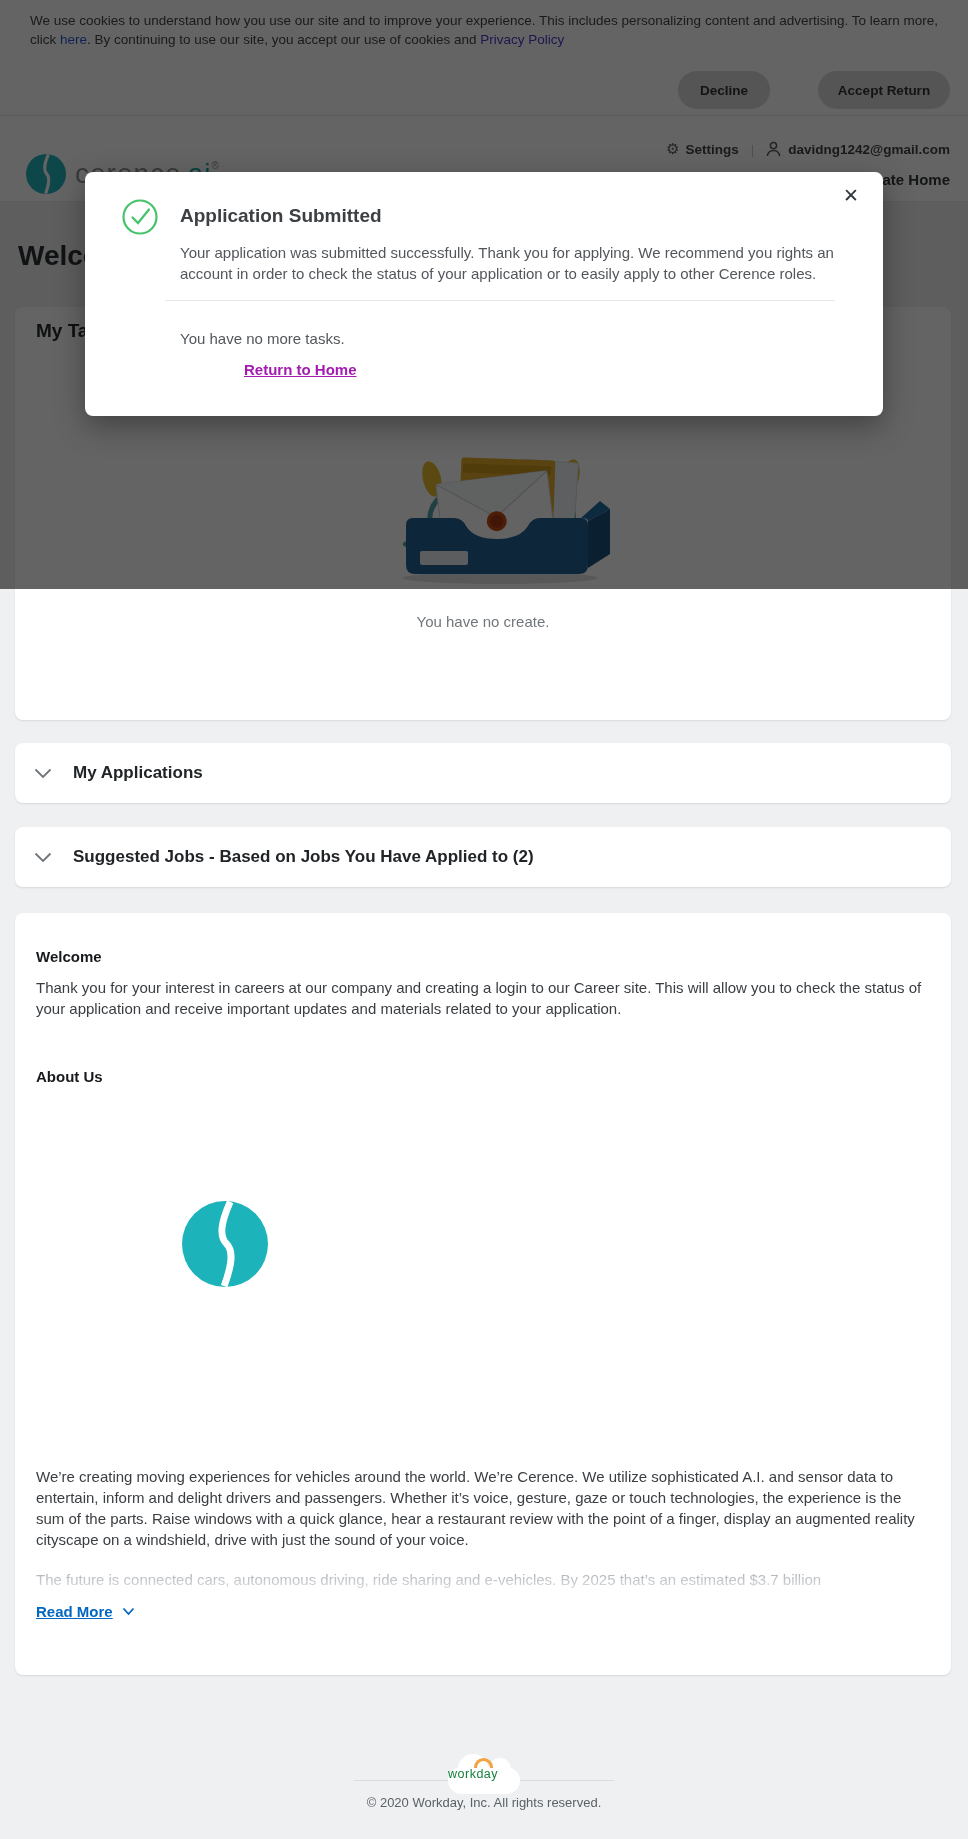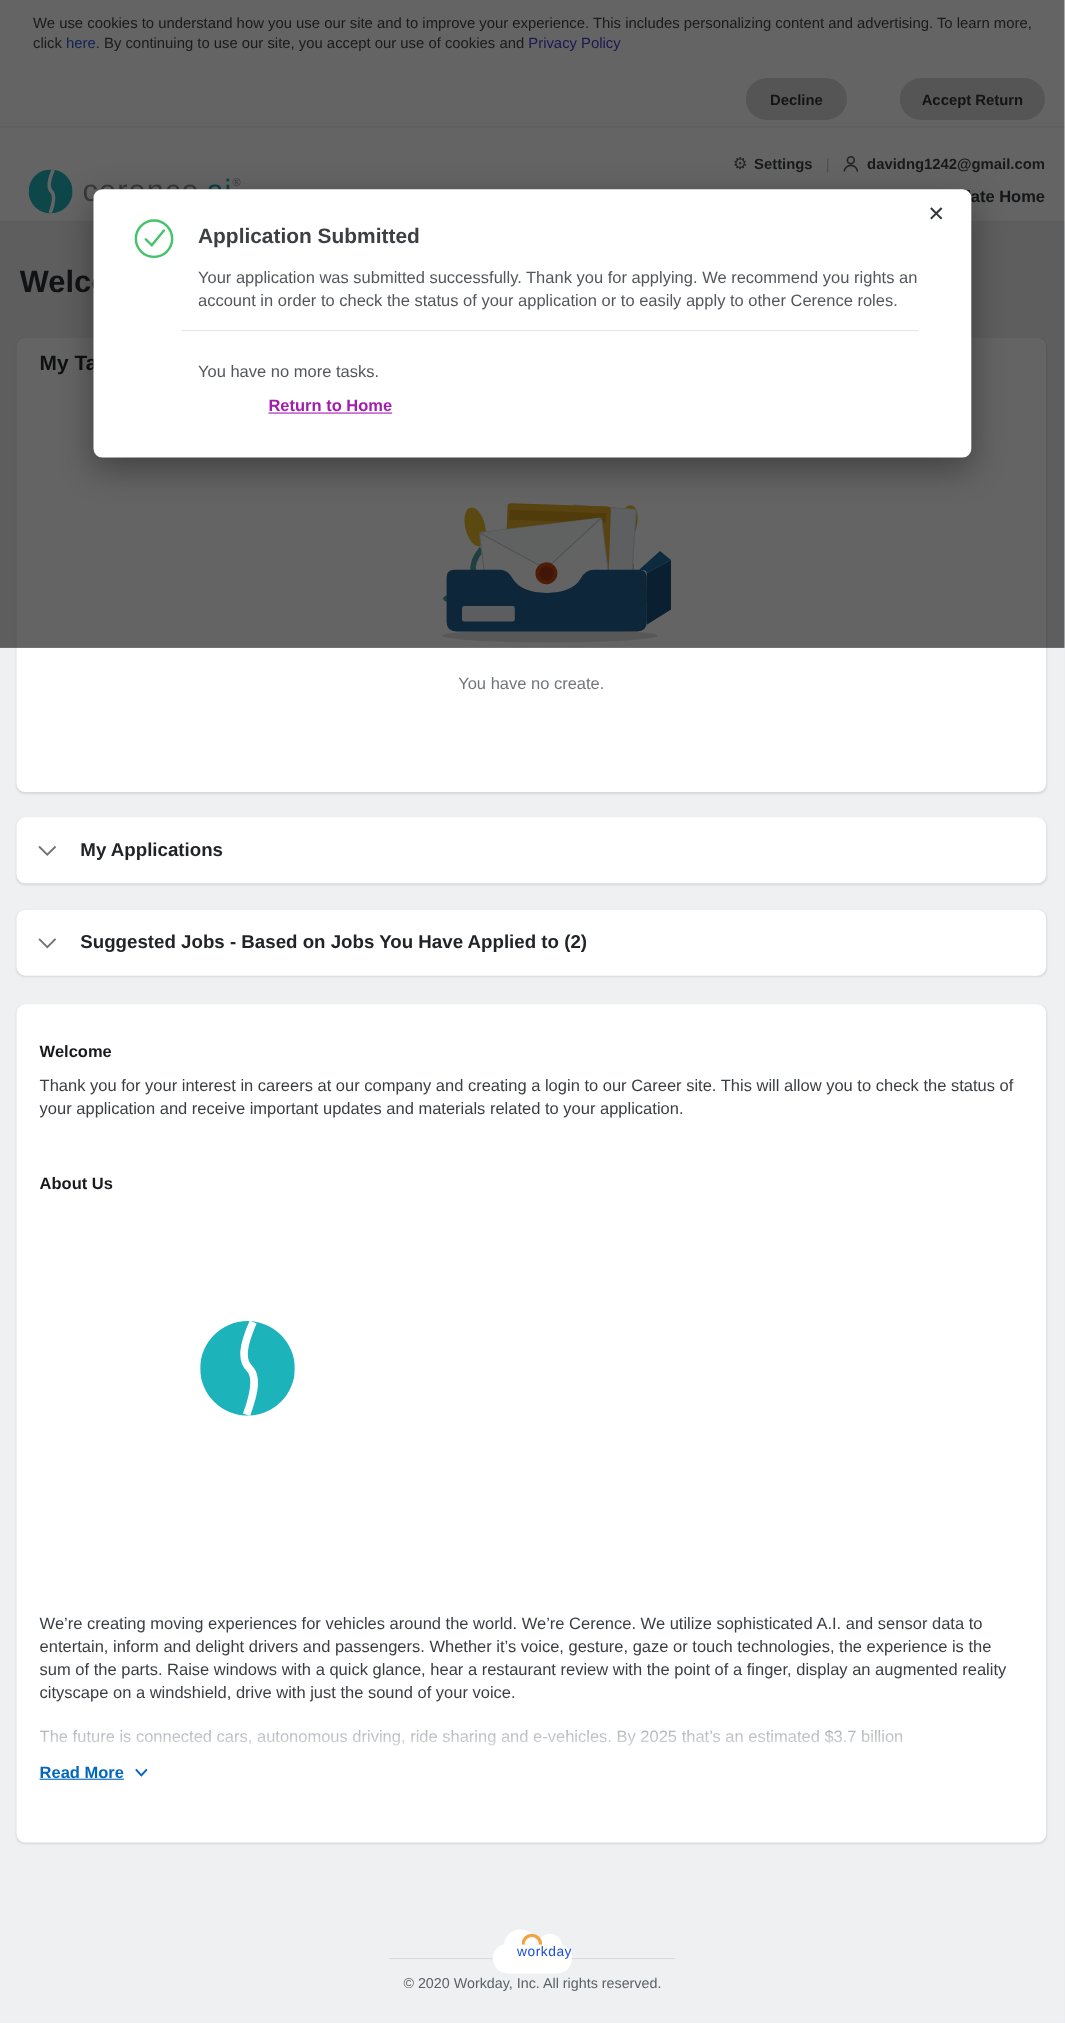--- a/index.html
+++ b/index.html
@@ -59,21 +59,21 @@
   .read-more .txt{font-size:15px;font-weight:bold;color:#0267c1;text-decoration:underline;}
   .read-more svg{margin-left:9px;}
 
   
   .foot-line{position:absolute;left:354px;top:1780px;width:260px;height:1px;background:#d9dbdd;}
   .wd-badge{position:absolute;left:448px;top:1752px;width:72px;height:44px;}
   .cloud{position:absolute;left:0;bottom:2px;width:72px;height:27px;background:#fff;border-radius:14px;}
   .cloud:before{content:"";position:absolute;left:10px;top:-13px;width:30px;height:30px;border-radius:50%;background:#fff;}
   .cloud:after{content:"";position:absolute;right:9px;top:-9px;width:22px;height:22px;border-radius:50%;background:#fff;}
   .wd-arc{position:absolute;left:26px;top:6px;width:19px;height:10px;border:3px solid #f0a33f;border-bottom:none;border-radius:10px 10px 0 0;z-index:2;}
-  .wd-word{position:absolute;left:0;top:15px;width:72px;text-align:right;font-size:12.5px;color:#1d4ed8;letter-spacing:.5px;z-index:2;}
+  .wd-word{position:absolute;left:0;top:15px;width:72px;text-align:left;font-size:12.5px;color:#15803d;letter-spacing:.5px;z-index:2;}
   .copyright{position:absolute;left:0;top:1795px;width:968px;text-align:center;font-size:13px;color:#5b6167;}
 
   
   .backdrop{position:absolute;left:0;top:0;width:968px;height:589px;background:rgba(5,5,5,.62);z-index:40;}
   .modal{position:absolute;left:85px;top:172px;width:798px;height:244px;background:#ffffff;border-radius:8px;box-shadow:0 10px 30px rgba(0,0,0,.35);z-index:60;}
   .modal-close{position:absolute;right:20px;top:10px;font-size:19px;color:#33363a;cursor:pointer;padding:4px;line-height:1;}
   .modal-icon{position:absolute;left:36px;top:26px;}
   .modal-title{position:absolute;left:95px;top:33px;font-size:19px;font-weight:bold;color:#3c4043;}
   .modal-body{position:absolute;left:95px;top:70px;width:696px;font-size:15px;line-height:21px;color:#53575c;}
   .modal-div{position:absolute;left:80px;top:128px;width:670px;height:1px;background:#e4e6e8;}

